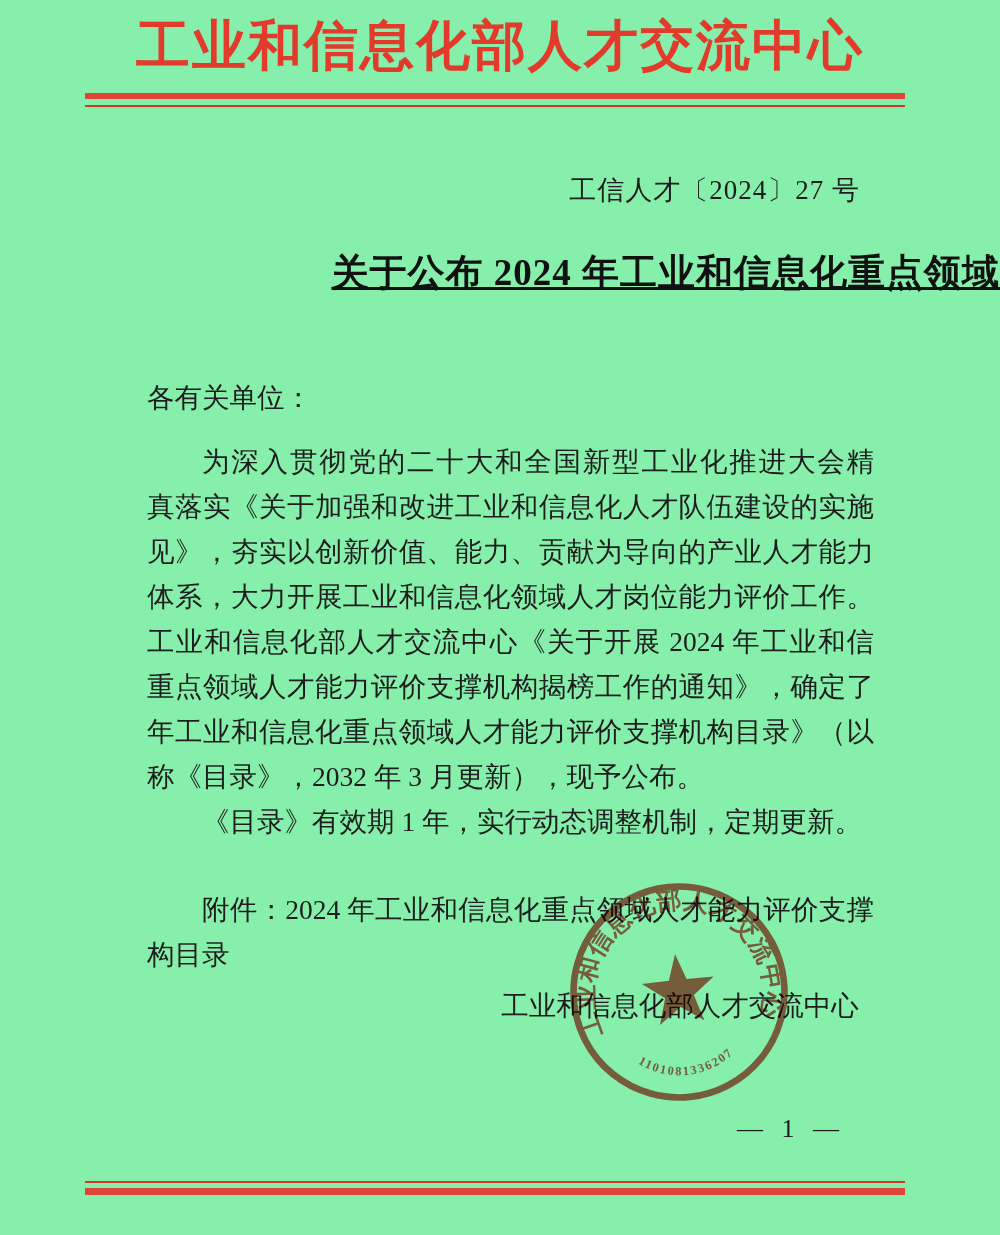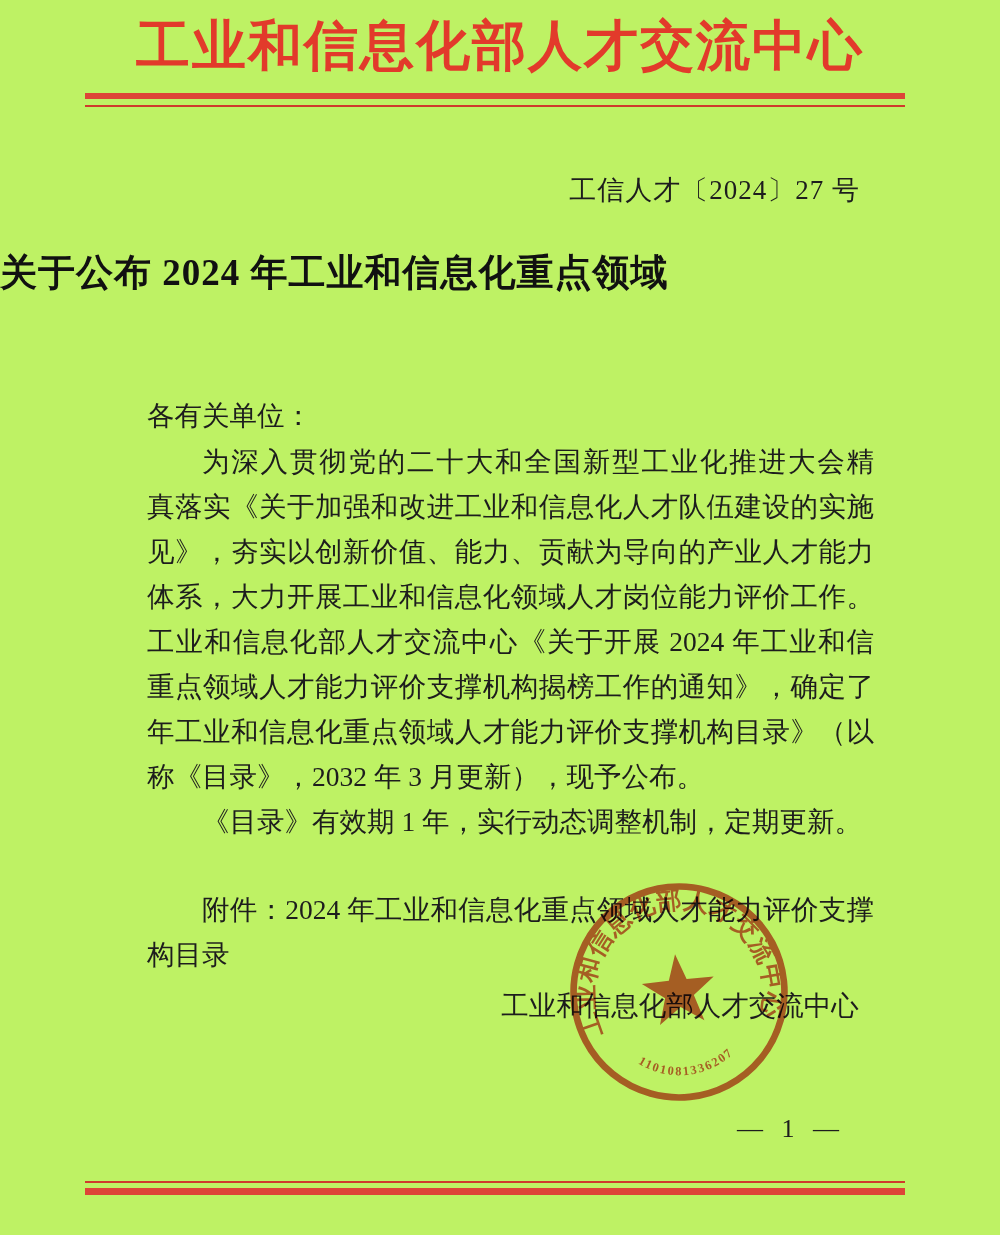--- a/index.html
+++ b/index.html
@@ -1,20 +1,20 @@
 <!DOCTYPE html>
 <html><head>
 <meta charset="utf-8">
 <style>
   html,body{margin:0;padding:0;background:#e8e8e6;}
   .page{
     position:relative;
     width:1000px;height:1235px;
     margin:0 auto;
-    background:#bef264;
+    background:#86efac;
     overflow:hidden;
     font-family:"Liberation Serif","DejaVu Serif",serif;
     color:#1d1d1d;
   }
   
   .org-title{
     position:absolute;top:10px;left:0;right:0;
     text-align:center;
     font-size:54px;font-weight:bold;
     letter-spacing:2px;
@@ -26,28 +26,29 @@
   .rule-bottom-thin{top:1181px;height:2px;background:#cf3a2c;}
   .rule-bottom-thick{top:1188px;height:7px;}
   
   .doc-number{
     position:absolute;top:172px;right:140px;
     font-size:27px;letter-spacing:1px;text-align:center;
   }
   
   .doc-title{
     position:absolute;top:249px;left:0;right:0;
-    text-align:left;
+    text-align:right;
     font-size:37px;font-weight:bold;
     line-height:47px;letter-spacing:1px;
     color:#111;
+    text-decoration:underline;
   }
   
   .salutation{
-    position:absolute;top:398px;left:147px;
+    position:absolute;top:380px;left:147px;
     font-size:27.5px;
   }
   .body-lines{
     position:absolute;top:439px;left:147px;width:727px;
     font-size:27.5px;line-height:45px;
   }
   .bline{white-space:nowrap;}
   .bline.fill{
     white-space:normal;
     text-align:justify;

